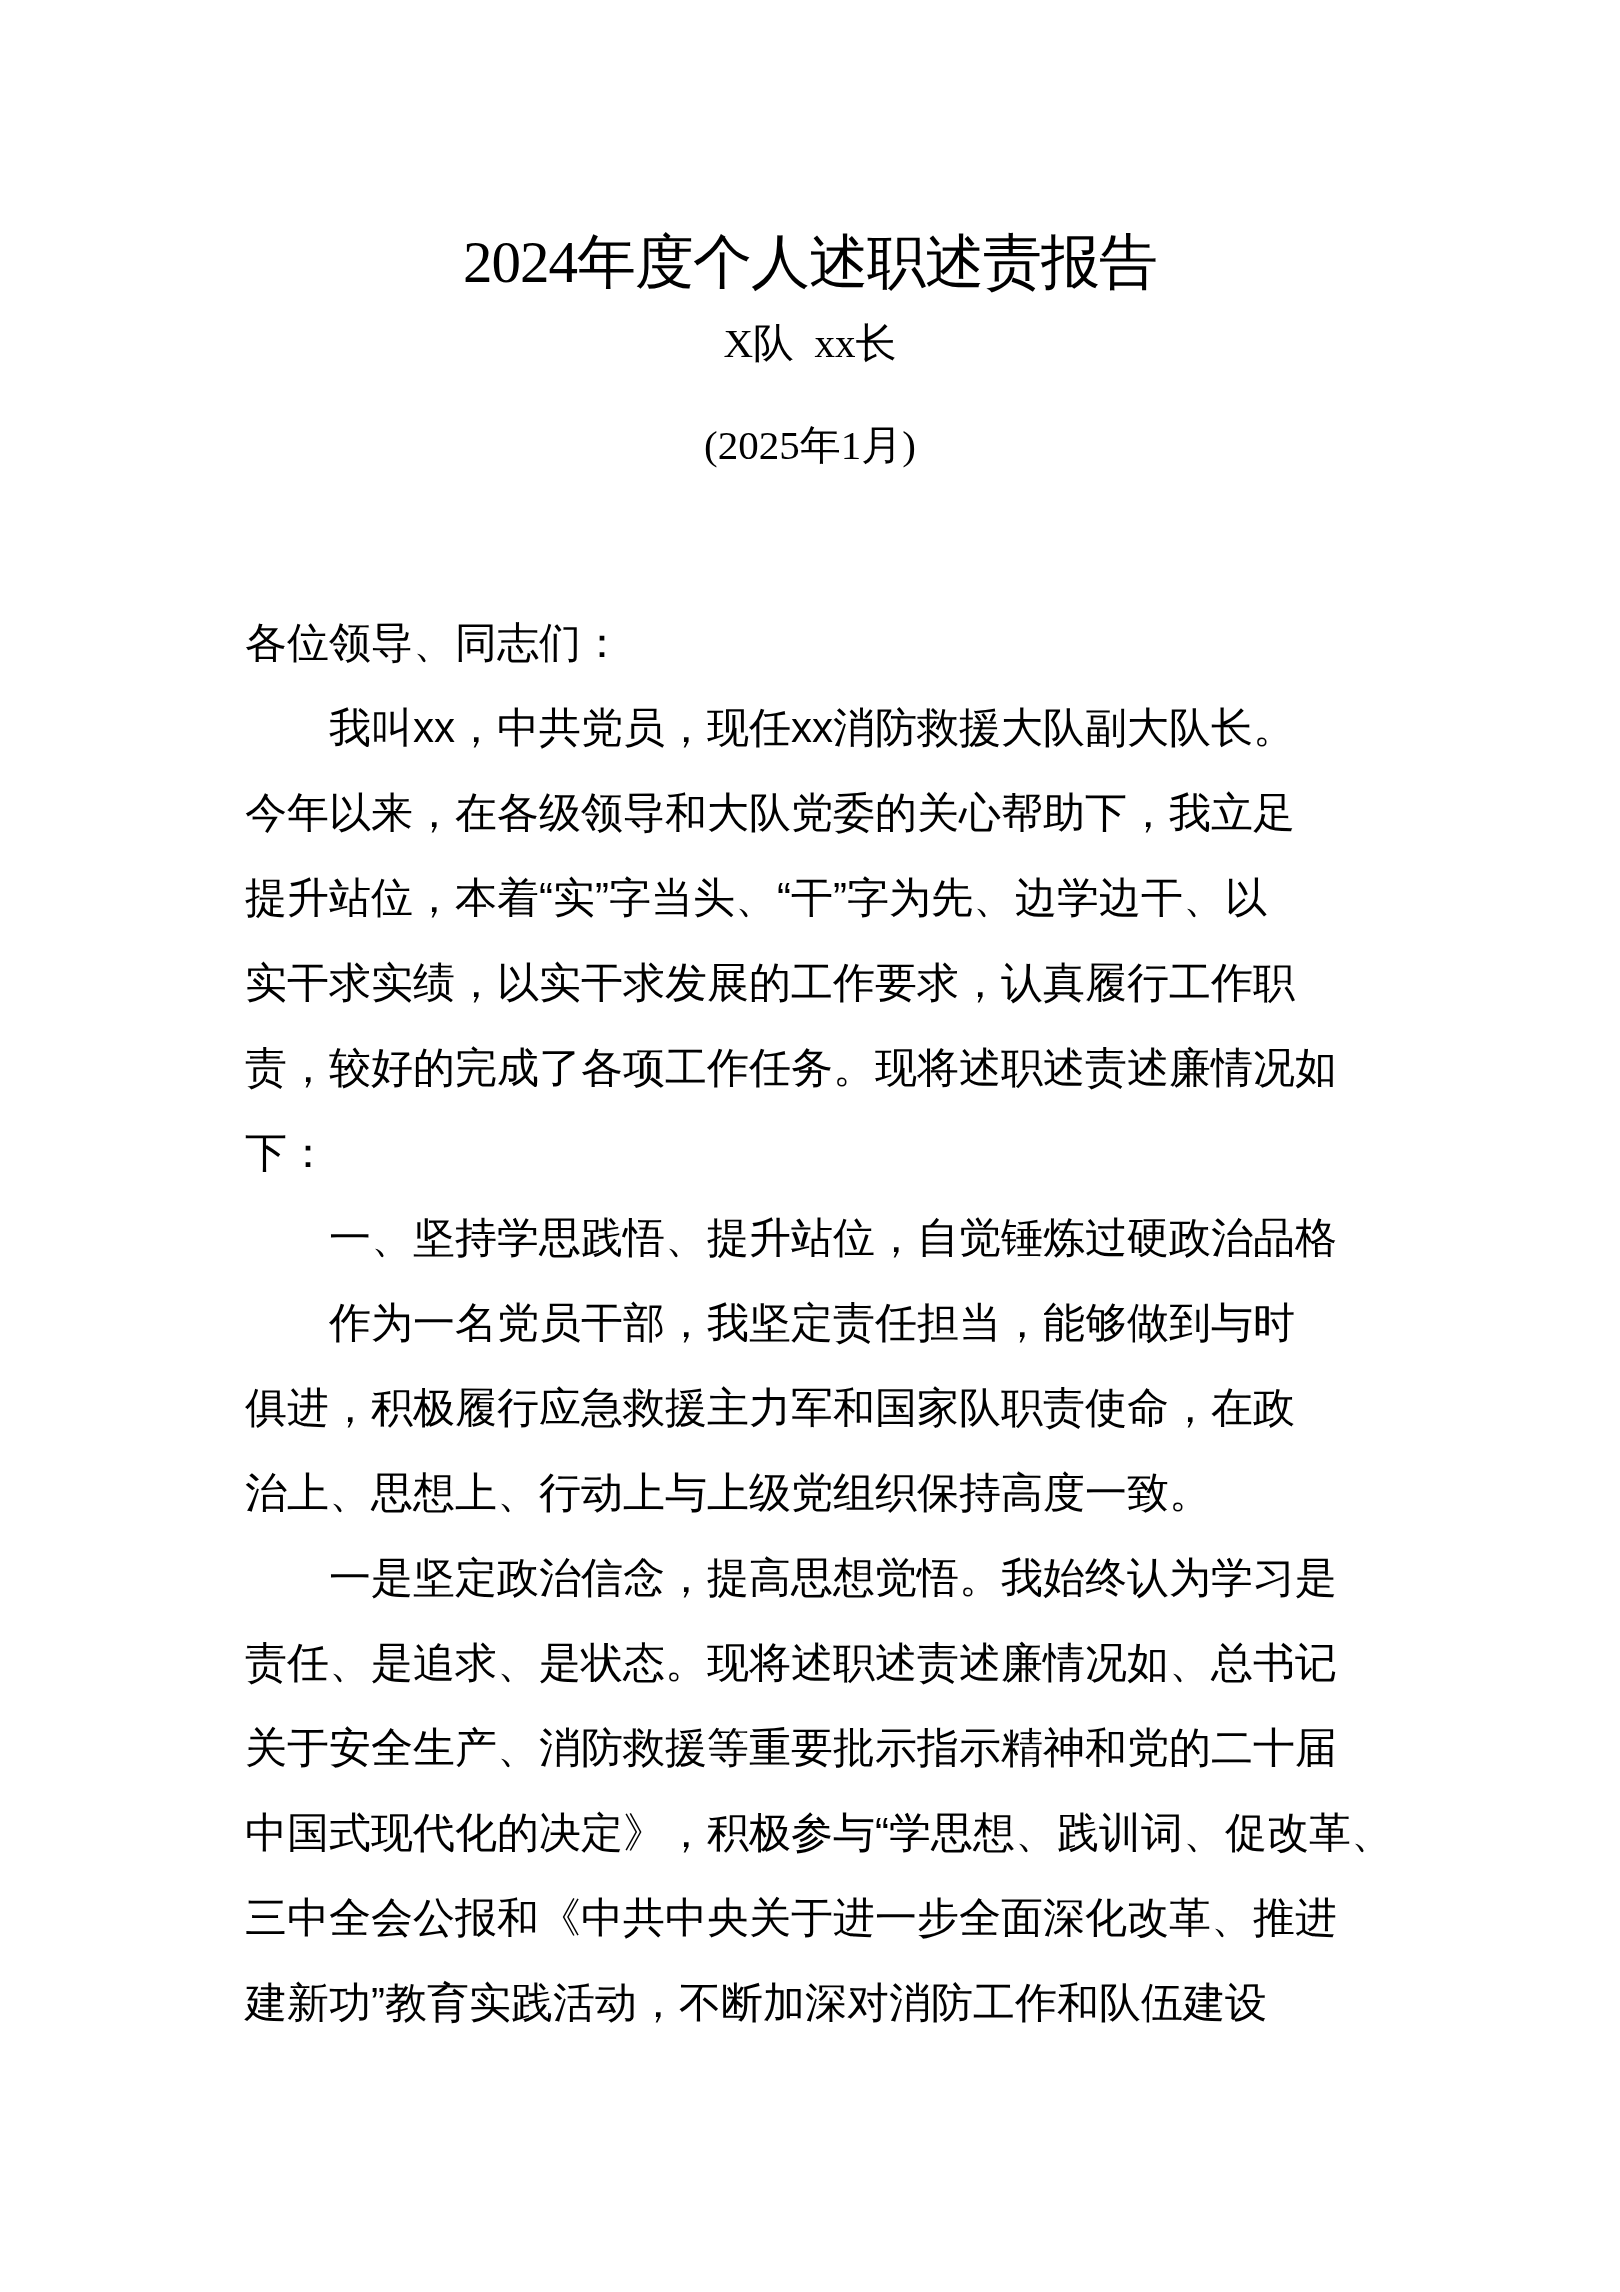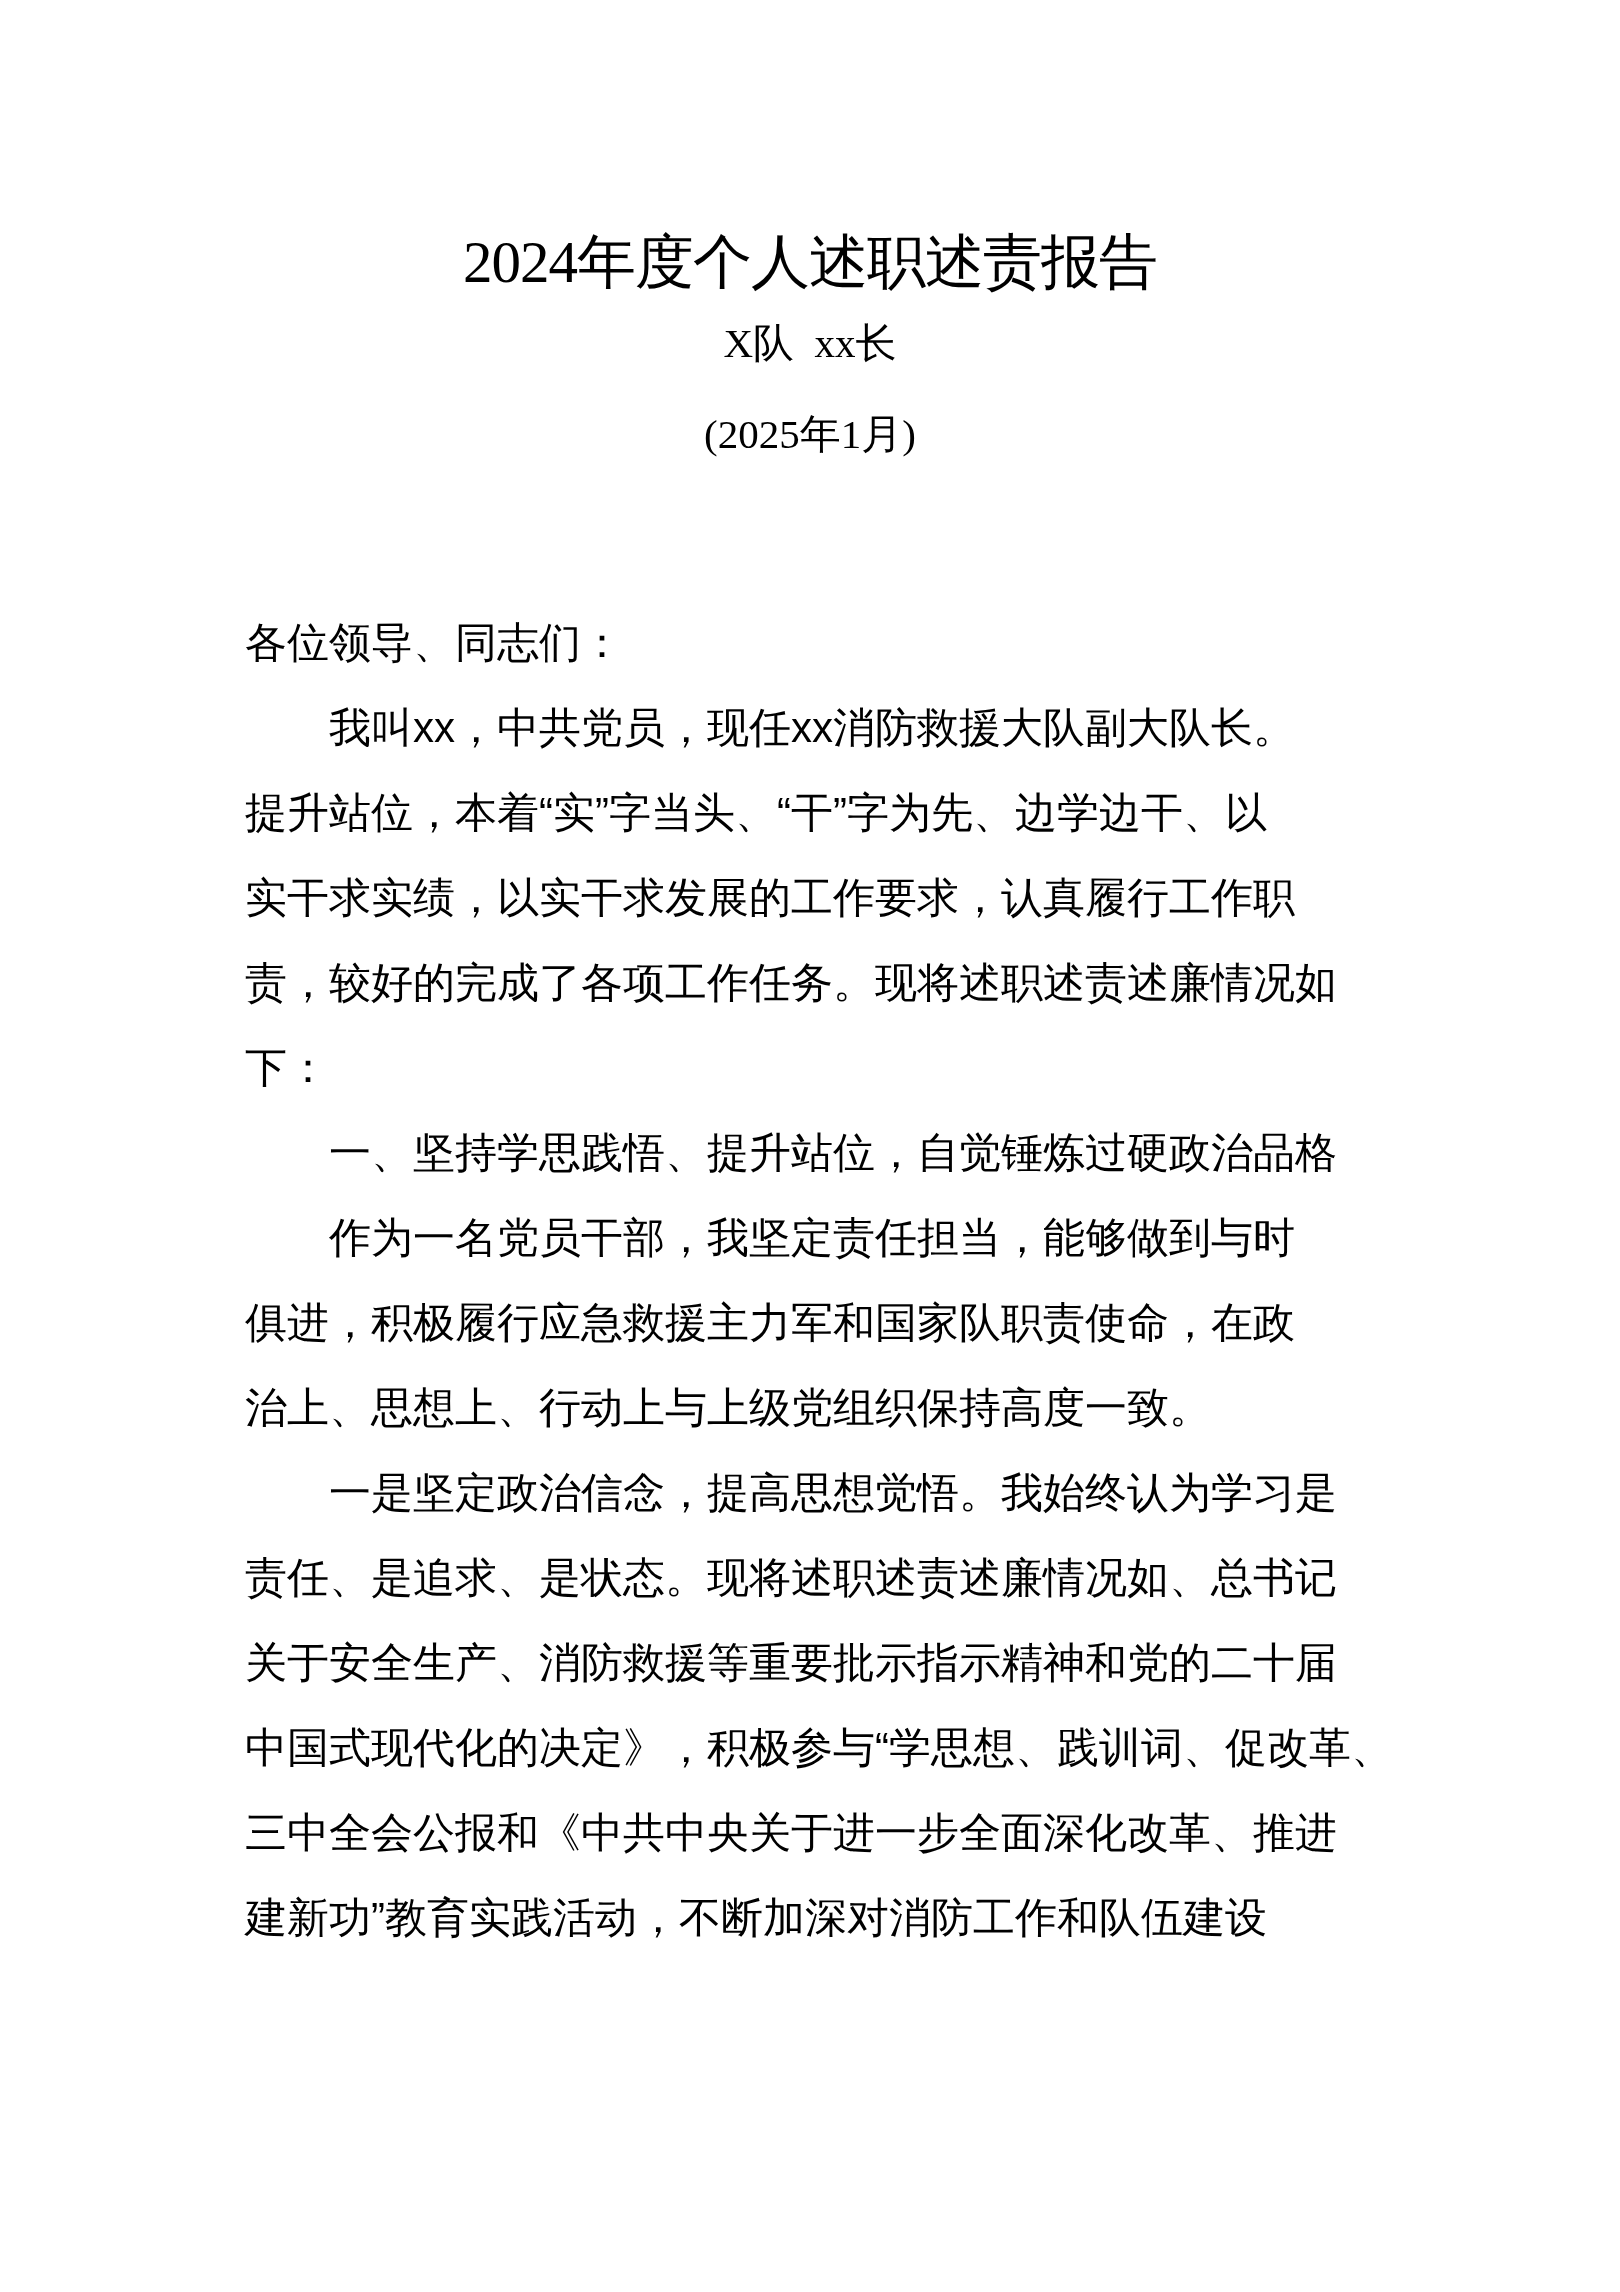--- a/index.html
+++ b/index.html
@@ -8,40 +8,41 @@
   .title {
     position: absolute; left: 0; width: 1620px; top: 223px; text-align: center;
     font-family: "Liberation Serif", "DejaVu Serif", serif; font-size: 59px; line-height: 78px;
     letter-spacing: -1px;
   }
   .subtitle {
     position: absolute; left: 0; width: 1620px; text-align: center;
     font-family: Liberation Serif, serif; font-size: 41px; line-height: 59px;
   }
   .sub1 { top: 314px; }
-  .sub2 { top: 405px; text-align: center; }
+  .sub2 { top: 416px; text-align: center; }
   .body {
     position: absolute; left: 245px; top: 600px; width: 1142px;
     font-family: Liberation Sans, sans-serif; font-size: 42px;
     line-height: 85px; text-align: justify;
   }
   .indent { text-indent: 84px; }
   .line { display: block; white-space: nowrap; height: 85px; }
 </style>
 </head>
 <body>
 
 <div class="page">
   <div class="title">2024年度个人述职述责报告</div>
   <div class="subtitle sub1" style="white-space: pre;">X队  xx长</div>
   <div class="subtitle sub2">(2025年1月)</div>
 
   <div class="body">
     <span class="line">各位领导、同志们：</span>
     <span class="line indent">我叫xx，中共党员，现任xx消防救援大队副大队长。</span>
+    <span class="line">今年以来，在各级领导和大队党委的关心帮助下，我立足</span>
     <span class="line">提升站位，本着“实”字当头、“干”字为先、边学边干、以</span>
     <span class="line">实干求实绩，以实干求发展的工作要求，认真履行工作职</span>
     <span class="line">责，较好的完成了各项工作任务。现将述职述责述廉情况如</span>
     <span class="line">下：</span>
     <span class="line indent">一、坚持学思践悟、提升站位，自觉锤炼过硬政治品格</span>
     <span class="line indent">作为一名党员干部，我坚定责任担当，能够做到与时</span>
     <span class="line">俱进，积极履行应急救援主力军和国家队职责使命，在政</span>
     <span class="line">治上、思想上、行动上与上级党组织保持高度一致。</span>
     <span class="line indent">一是坚定政治信念，提高思想觉悟。我始终认为学习是</span>
     <span class="line">责任、是追求、是状态。现将述职述责述廉情况如、总书记</span>

